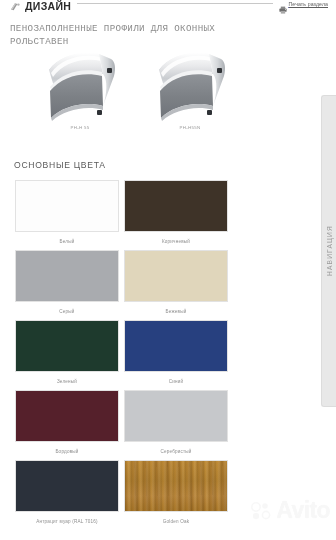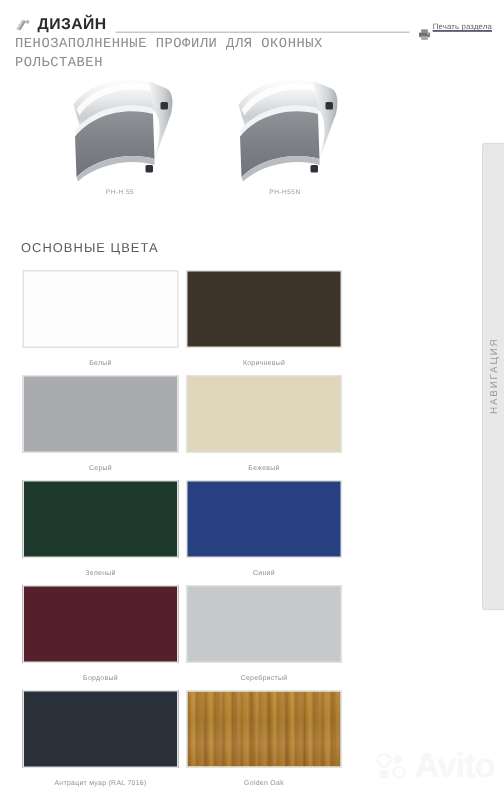--- a/index.html
+++ b/index.html
@@ -12,21 +12,21 @@
   .page {
     position: relative;
     width: 336px; height: 540px;
     background: #ffffff;
   }
 
   
   .header {
     position: absolute; top: 0; left: 0;
     width: 336px; height: 22px;
-    display: flex; align-items: flex-end;
+    display: flex; align-items: flex-start;
     padding: 0 6px 0 10px;
   }
   .brand {
     display: flex; align-items: center; gap: 4px;
     flex: 0 0 auto;
   }
   .brand-icon {
     width: 11px; height: 11px;
     position: relative; flex: 0 0 auto;
   }

